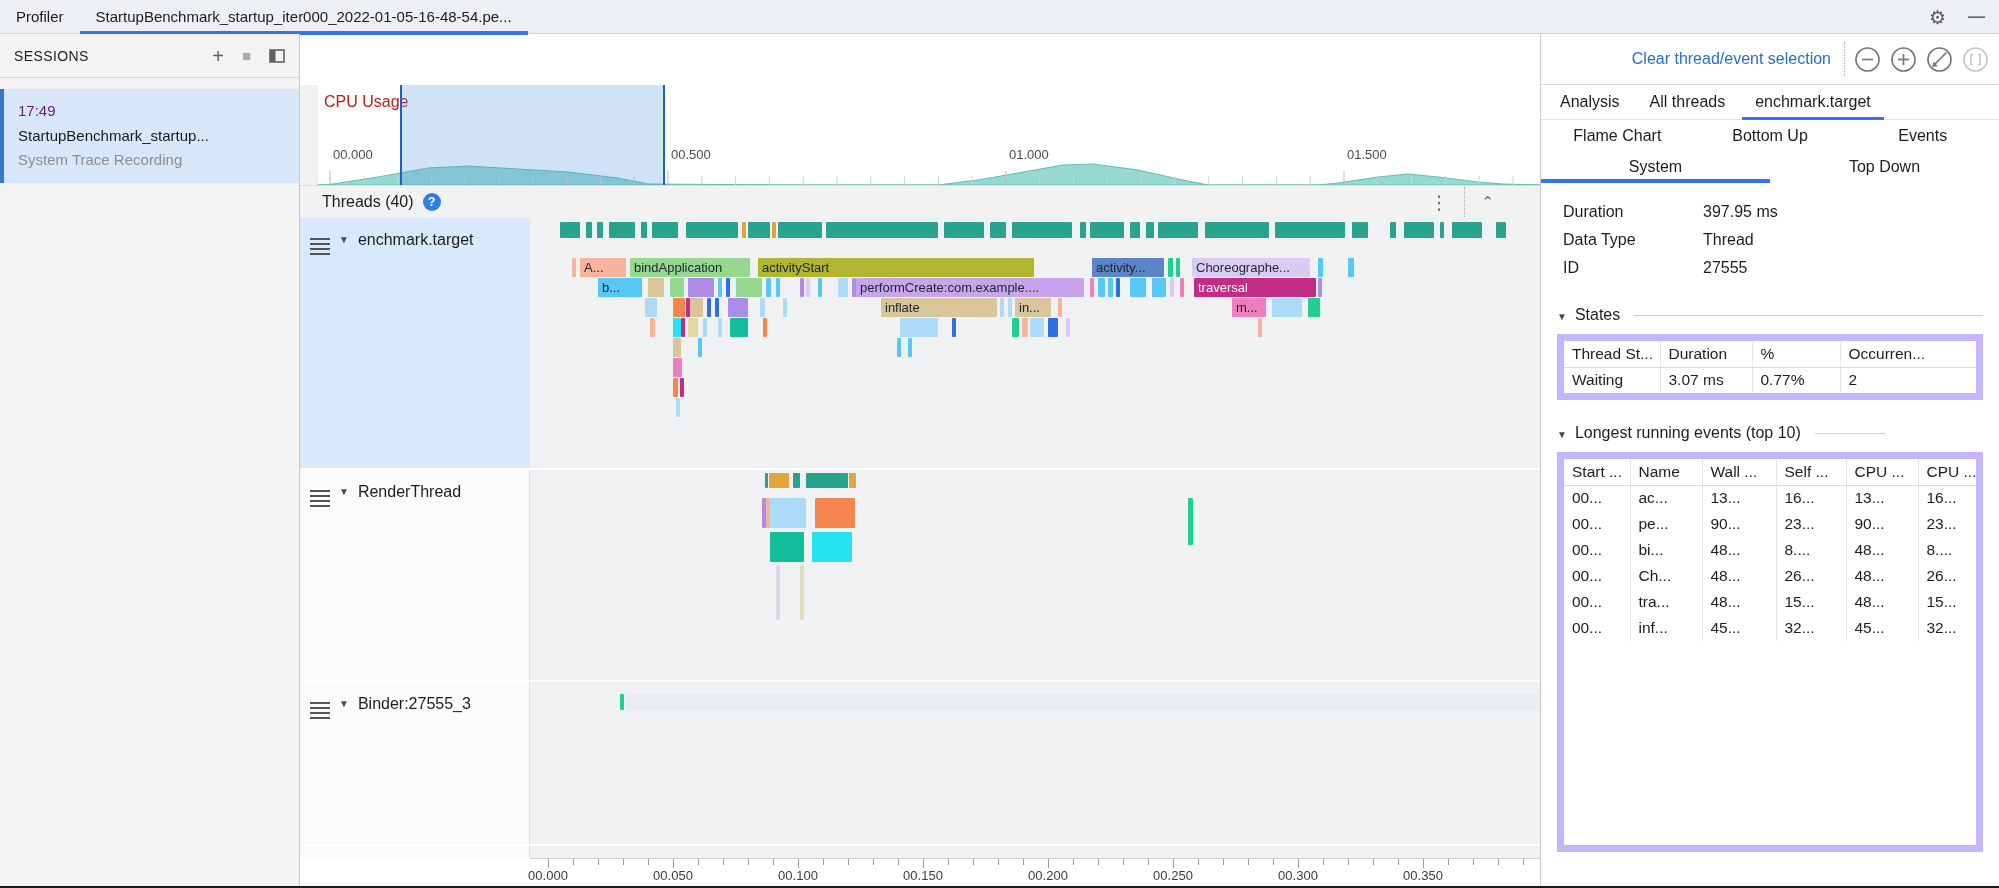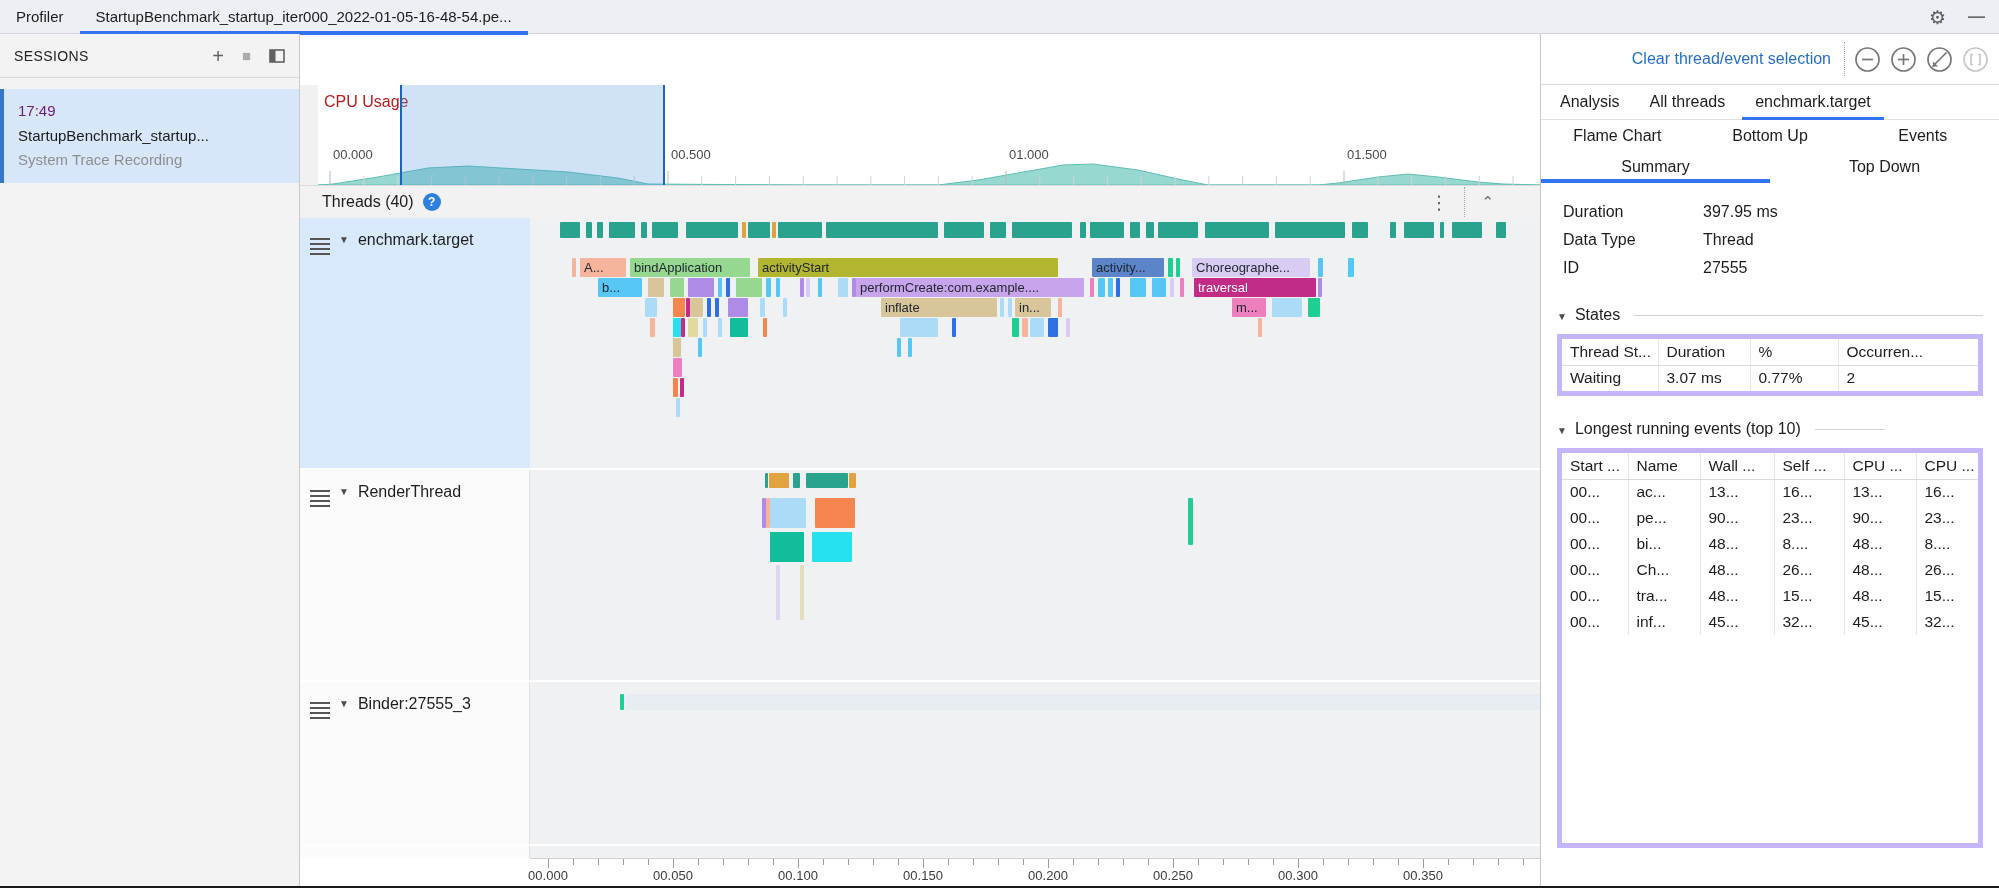--- a/index.html
+++ b/index.html
@@ -72,21 +72,21 @@
   .rtab{display:flex;align-items:center;padding:0 15px;font-size:16px;color:#1d1d1d;position:relative;cursor:pointer;}
   .rtab.active::after{content:"";position:absolute;left:2px;right:2px;bottom:-1px;height:3px;background:#3574F0;}
   .rtabs2{height:31px;display:flex;} .rtabs3{height:32px;display:flex;}
   .rtab2{flex:1;display:flex;align-items:center;justify-content:center;font-size:16px;cursor:pointer;position:relative;}
   .rtab2.active::after{content:"";position:absolute;left:0;right:0;bottom:0;height:4px;background:#3574F0;}
   .summary-list{margin:15px 0 0 22px;font-size:16px;}
   .summary-list .row{display:flex;line-height:28px;}
   .summary-list .k{width:140px;color:#1d1d1d;}
   .sect{display:flex;align-items:center;margin:24px 16px 0 16px;font-size:16px;gap:8px;}
   .sect .rule{flex:1;border-top:1px solid #CFCFCF;margin-left:6px;}
-  .tblwrap{margin:10px 16px 0 16px;border:5px solid #c4b5fd;overflow:hidden;}
+  .tblwrap{margin:10px 16px 0 16px;border:7px solid #c4b5fd;overflow:hidden;}
   table{border-collapse:collapse;width:100%;font-size:15.5px;table-layout:fixed;}
   th,td{text-align:left;font-weight:400;padding:3px 8px;height:26px;border-right:1px solid #E6E6E6;
         white-space:nowrap;overflow:hidden;}
   th:last-child,td:last-child{border-right:none;}
   thead th{border-bottom:1px solid #DBDBDB;}
 </style>
 </head>
 <body>
 
 <div class="topbar">
@@ -210,21 +210,21 @@
         <div class="seg" style="left: 745px; top: 4px; width: 70px; height: 16px; background: rgb(42, 163, 142);"></div>
         <div class="seg" style="left: 822px; top: 4px; width: 16px; height: 16px; background: rgb(42, 163, 142);"></div>
         <div class="seg" style="left: 860px; top: 4px; width: 6px; height: 16px; background: rgb(42, 163, 142);"></div>
         <div class="seg" style="left: 874px; top: 4px; width: 30px; height: 16px; background: rgb(42, 163, 142);"></div>
         <div class="seg" style="left: 910px; top: 4px; width: 4px; height: 16px; background: rgb(42, 163, 142);"></div>
         <div class="seg" style="left: 922px; top: 4px; width: 30px; height: 16px; background: rgb(42, 163, 142);"></div>
         <div class="seg" style="left: 966px; top: 4px; width: 10px; height: 16px; background: rgb(42, 163, 142);"></div>
         <div class="ev" style="left: 42px; top: 40px; width: 3px; height: 19px; background: rgb(245, 180, 155);"></div>
         <div class="ev" style="left: 50px; top: 40px; width: 46px; height: 19px; background: rgb(245, 180, 155);">A...</div>
         <div class="ev" style="left: 100px; top: 40px; width: 120px; height: 19px; background: rgb(150, 216, 143);">bindApplication</div>
-        <div class="ev" style="left: 228px; top: 40px; width: 300px; height: 19px; background: rgb(178, 181, 47);">activityStart</div>
+        <div class="ev" style="left: 228px; top: 40px; width: 276px; height: 19px; background: rgb(178, 181, 47);">activityStart</div>
         <div class="ev" style="left: 562px; top: 40px; width: 72px; height: 19px; background: rgb(92, 133, 201);">activity...</div>
         <div class="ev" style="left: 638px; top: 40px; width: 5px; height: 19px; background: rgb(31, 206, 147);"></div>
         <div class="ev" style="left: 646px; top: 40px; width: 4px; height: 19px; background: rgb(31, 206, 147);"></div>
         <div class="ev" style="left: 662px; top: 40px; width: 118px; height: 19px; background: rgb(217, 204, 243);">Choreographe...</div>
         <div class="ev" style="left: 788px; top: 40px; width: 5px; height: 19px; background: rgb(87, 199, 245);"></div>
         <div class="ev" style="left: 818px; top: 40px; width: 6px; height: 19px; background: rgb(87, 199, 245);"></div>
         <div class="ev" style="left: 68px; top: 60px; width: 44px; height: 19px; background: rgb(87, 199, 245);">b...</div>
         <div class="ev" style="left: 118px; top: 60px; width: 16px; height: 19px; background: rgb(216, 197, 154);"></div>
         <div class="ev" style="left: 140px; top: 60px; width: 14px; height: 19px; background: rgb(150, 216, 143);"></div>
         <div class="ev" style="left: 158px; top: 60px; width: 26px; height: 19px; background: rgb(175, 139, 232);"></div>
@@ -420,21 +420,21 @@
     <div class="rtab">Analysis</div>
     <div class="rtab">All threads</div>
     <div class="rtab active">enchmark.target</div>
   </div>
   <div class="rtabs2">
     <div class="rtab2">Flame Chart</div>
     <div class="rtab2">Bottom Up</div>
     <div class="rtab2">Events</div>
   </div>
   <div class="rtabs3">
-    <div class="rtab2 active">Summary</div>
+    <div class="rtab2 active">System</div>
     <div class="rtab2">Top Down</div>
   </div>
 
   <div class="summary-list" id="summary-list">
       <div class="row">
         <span class="k">Duration</span>
         <span>397.95 ms</span>
       </div>
       <div class="row">
         <span class="k">Data Type</span>

